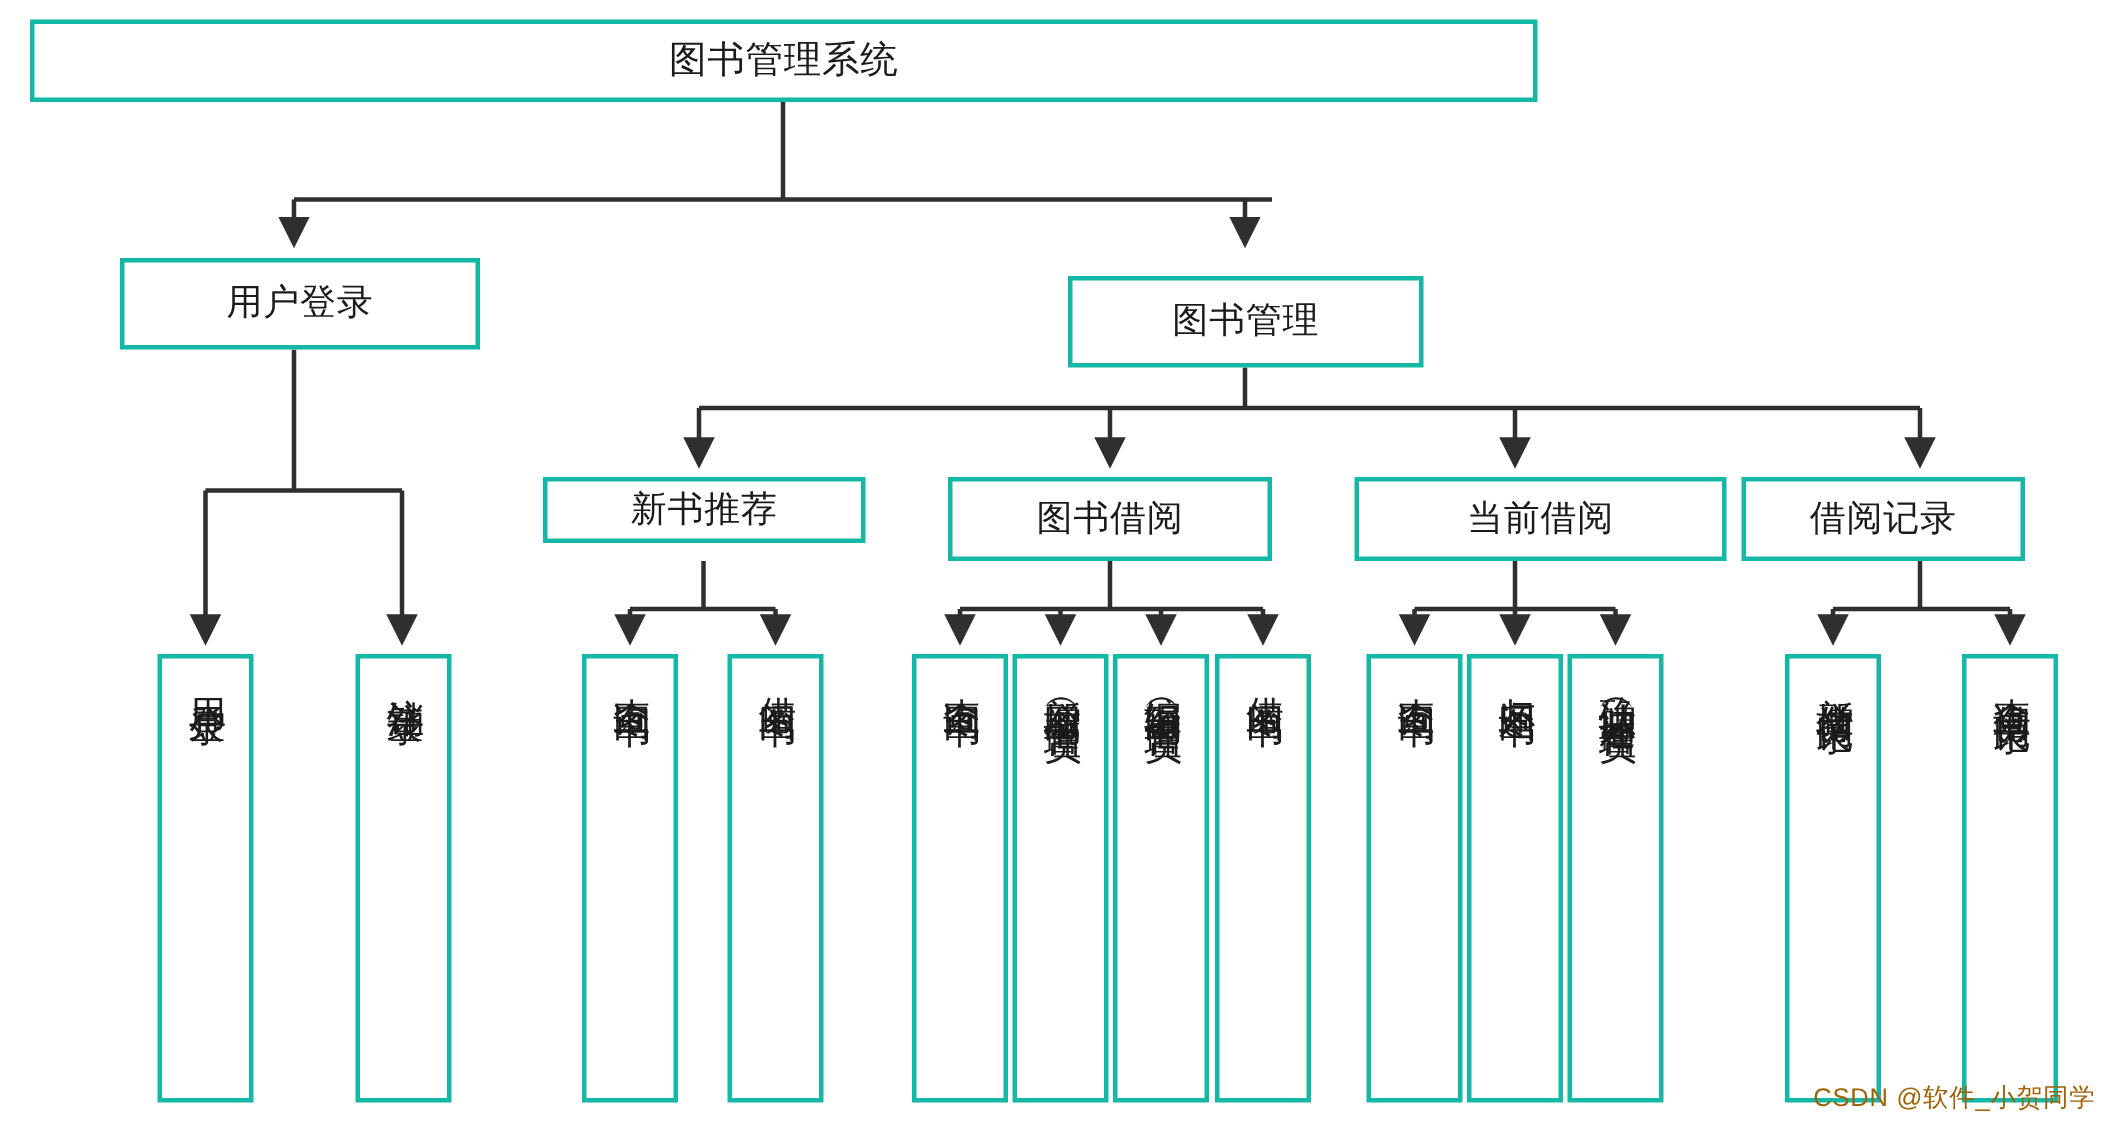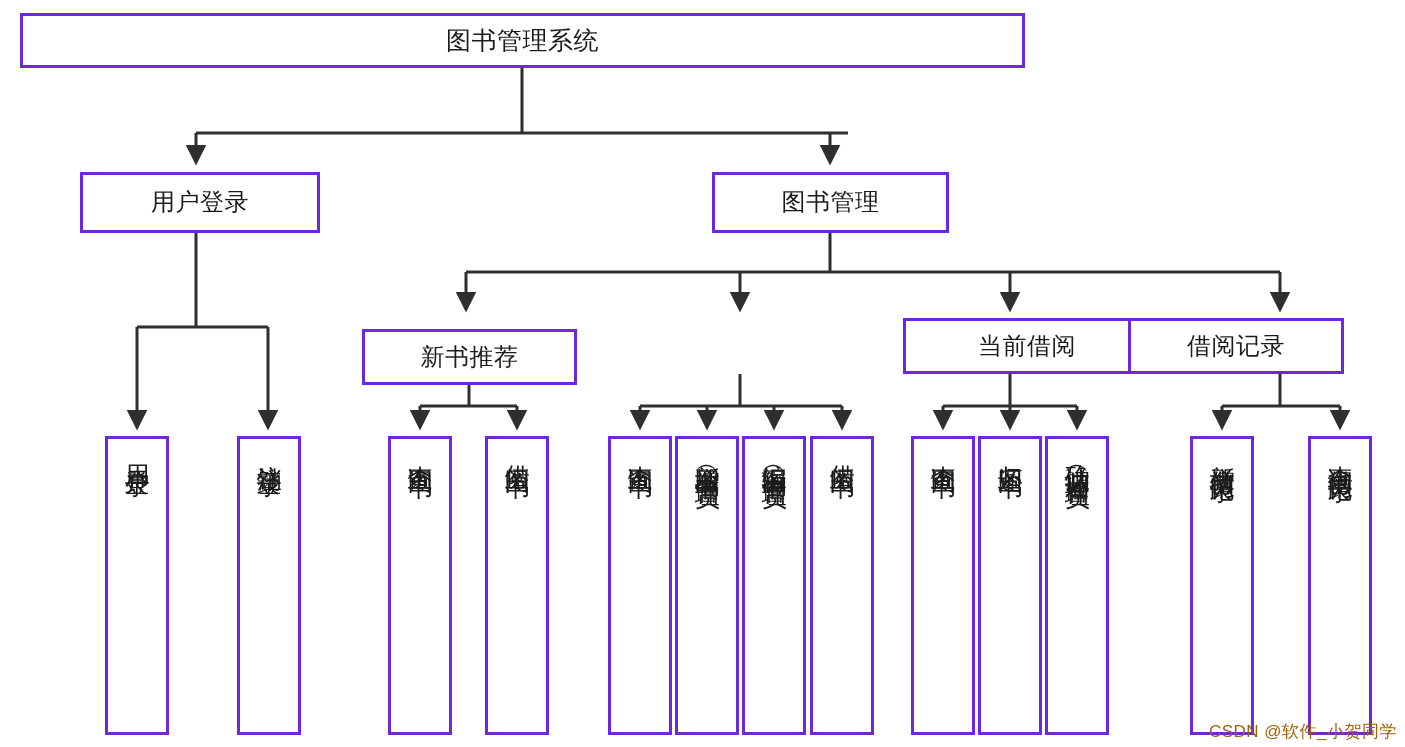--- a/index.html
+++ b/index.html
@@ -23,21 +23,21 @@
     left: 0;
     top: 0;
     width: 1405px;
     height: 747px;
     pointer-events: none;
   }
   .node {
     position: absolute;
     box-sizing: border-box;
     background: #ffffff;
-    border: 3px solid #6d28d9;
+    border: 3px solid #14b8a6;
     display: flex;
     align-items: center;
     justify-content: center;
     color: #1b1b1b;
     z-index: 3;
   }
   .node .lbl {
     display: block;
     text-align: center;
     line-height: 1.18;
@@ -131,31 +131,34 @@
     </g>
   </svg>
 
   <div class="node horiz root" style="left:20px; top:13px; width:1005px; height:55px;">
     <span class="lbl">图书管理系统</span>
   </div>
 
   <div class="node horiz" style="left:80px; top:172px; width:240px; height:61px;">
     <span class="lbl">用户登录</span>
   </div>
-  <div class="node horiz" style="left:712px; top:172px; width:237px; height:61px;">
+  <div class="node horiz" style="left:712px; top:184px; width:237px; height:61px;">
     <span class="lbl">图书管理</span>
   </div>
 
-  <div class="node horiz" style="left:362px; top:329px; width:215px; height:56px;">
+  <div class="node horiz" style="left:362px; top:318px; width:215px; height:44px;">
     <span class="lbl">新书推荐</span>
+  </div>
+  <div class="node horiz" style="left:632px; top:318px; width:216px; height:56px;">
+    <span class="lbl">图书借阅</span>
   </div>
   <div class="node horiz" style="left:903px; top:318px; width:248px; height:56px;">
     <span class="lbl">当前借阅</span>
   </div>
-  <div class="node horiz" style="left:1128px; top:318px; width:216px; height:56px;">
+  <div class="node horiz" style="left:1161px; top:318px; width:189px; height:56px;">
     <span class="lbl">借阅记录</span>
   </div>
 
   <div class="node vert" style="left:105px; top:436px; width:64px; height:299px;">
     <span class="lbl">用户登录</span>
   </div>
   <div class="node vert" style="left:237px; top:436px; width:64px; height:299px;">
     <span class="lbl">注销登录</span>
   </div>
 

